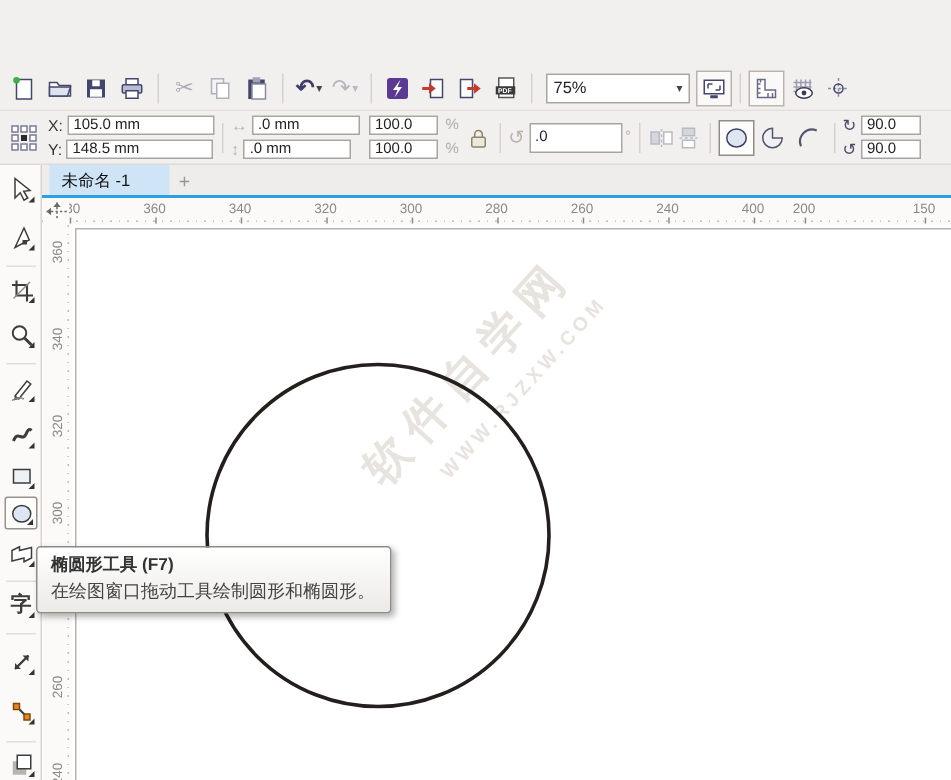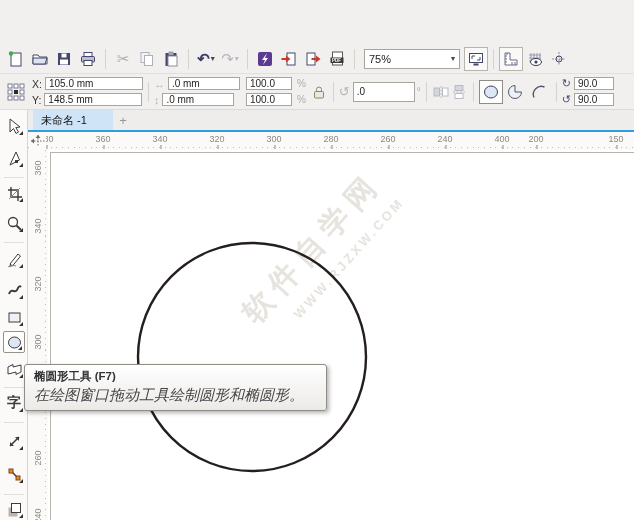--- a/index.html
+++ b/index.html
@@ -84,23 +84,23 @@
   .watermark { position:absolute; left:122px; top:-25px; width:300px; height:260px; z-index:1;
                display:flex; flex-direction:column; align-items:center; justify-content:center;
                transform:rotate(-48deg); pointer-events:none; }
   .wm1 { font-size:30px; letter-spacing:8px; color:#e7e3de; white-space:nowrap; font-weight:bold; }
   .wm2 { font-size:13px; letter-spacing:3px; color:#e7e3de; white-space:nowrap; margin-top:6px; margin-left:34px; font-weight:bold; }
   .drawsvg { position:absolute; left:-48px; top:-150px; width:634px; height:520px; z-index:3; pointer-events:none; }
 
   
   .tooltip { position:absolute; left:24px; top:364px; z-index:50; background:linear-gradient(#ffffff,#eceae7);
              border:1px solid #8f8b85; border-radius:3px; box-shadow:2px 2px 4px rgba(0,0,0,0.30);
-             padding:4px 22px 5px 9px; white-space:nowrap; }
+             padding:4px 10px 5px 9px; white-space:nowrap; }
   .tooltip .tt-title { font-size:11.5px; font-weight:bold; color:#333; margin-bottom:2px; }
-  .tooltip .tt-body { font-size:15px; color:#444;font-style:italic; }
+  .tooltip .tt-body { font-size:12px; color:#444; }
 </style>
 </head>
 <body>
 
 <div id="app">
 
 
 
   <div class="stdbar">
     <span class="tbtn">

